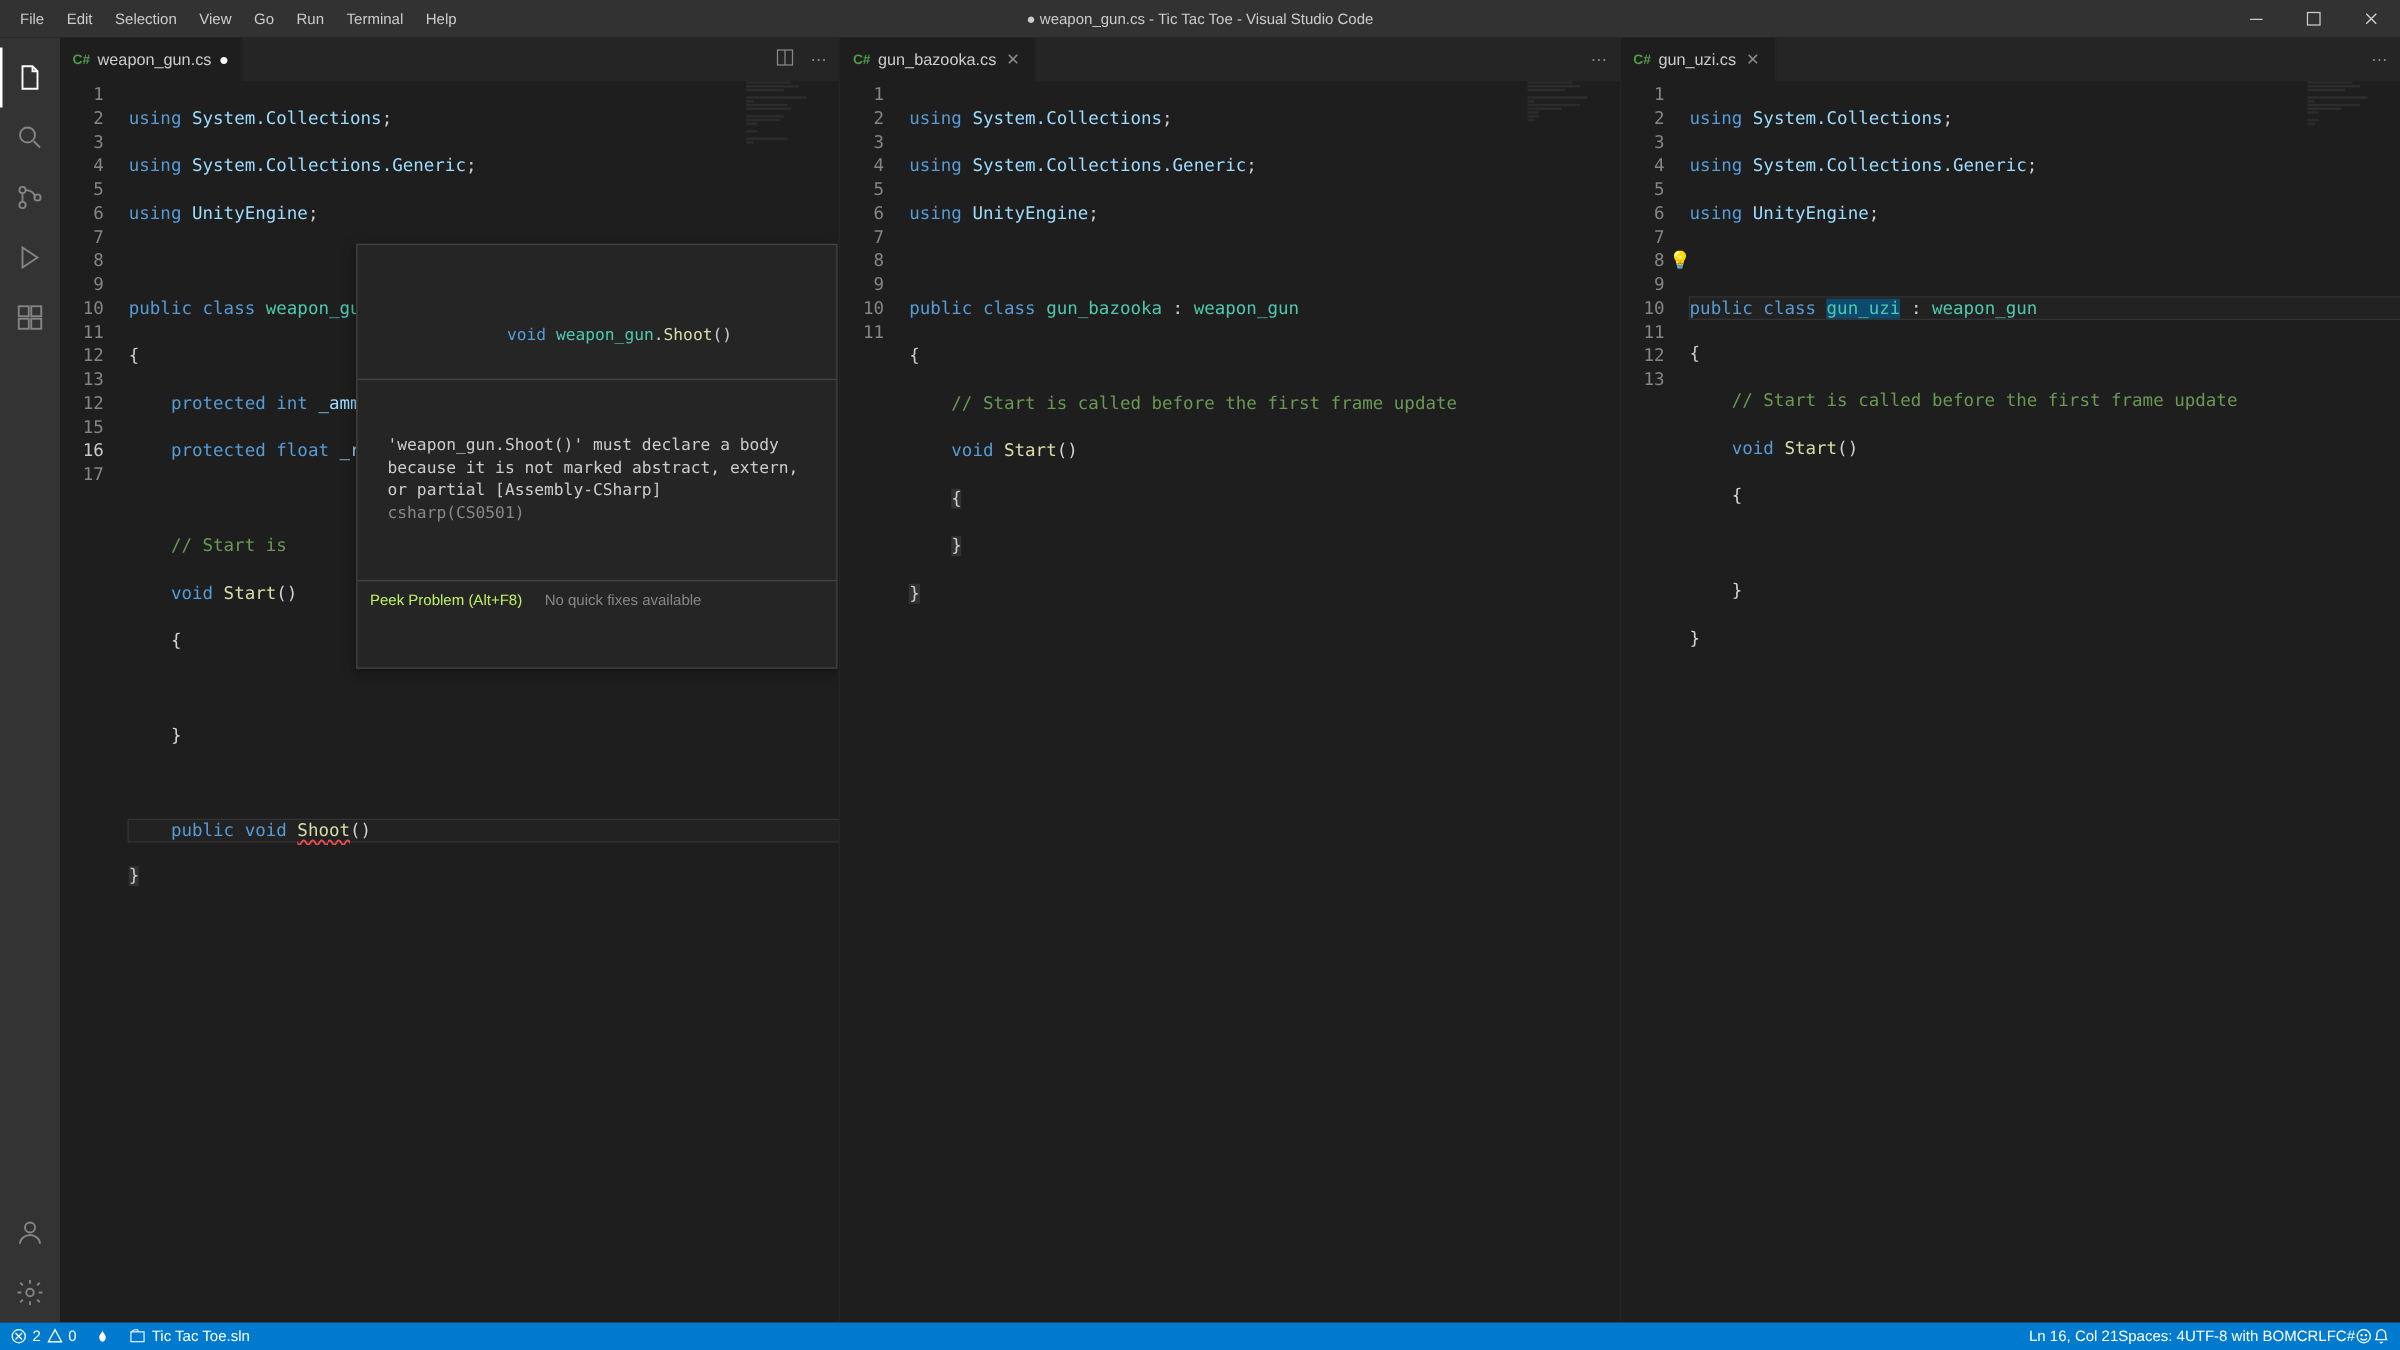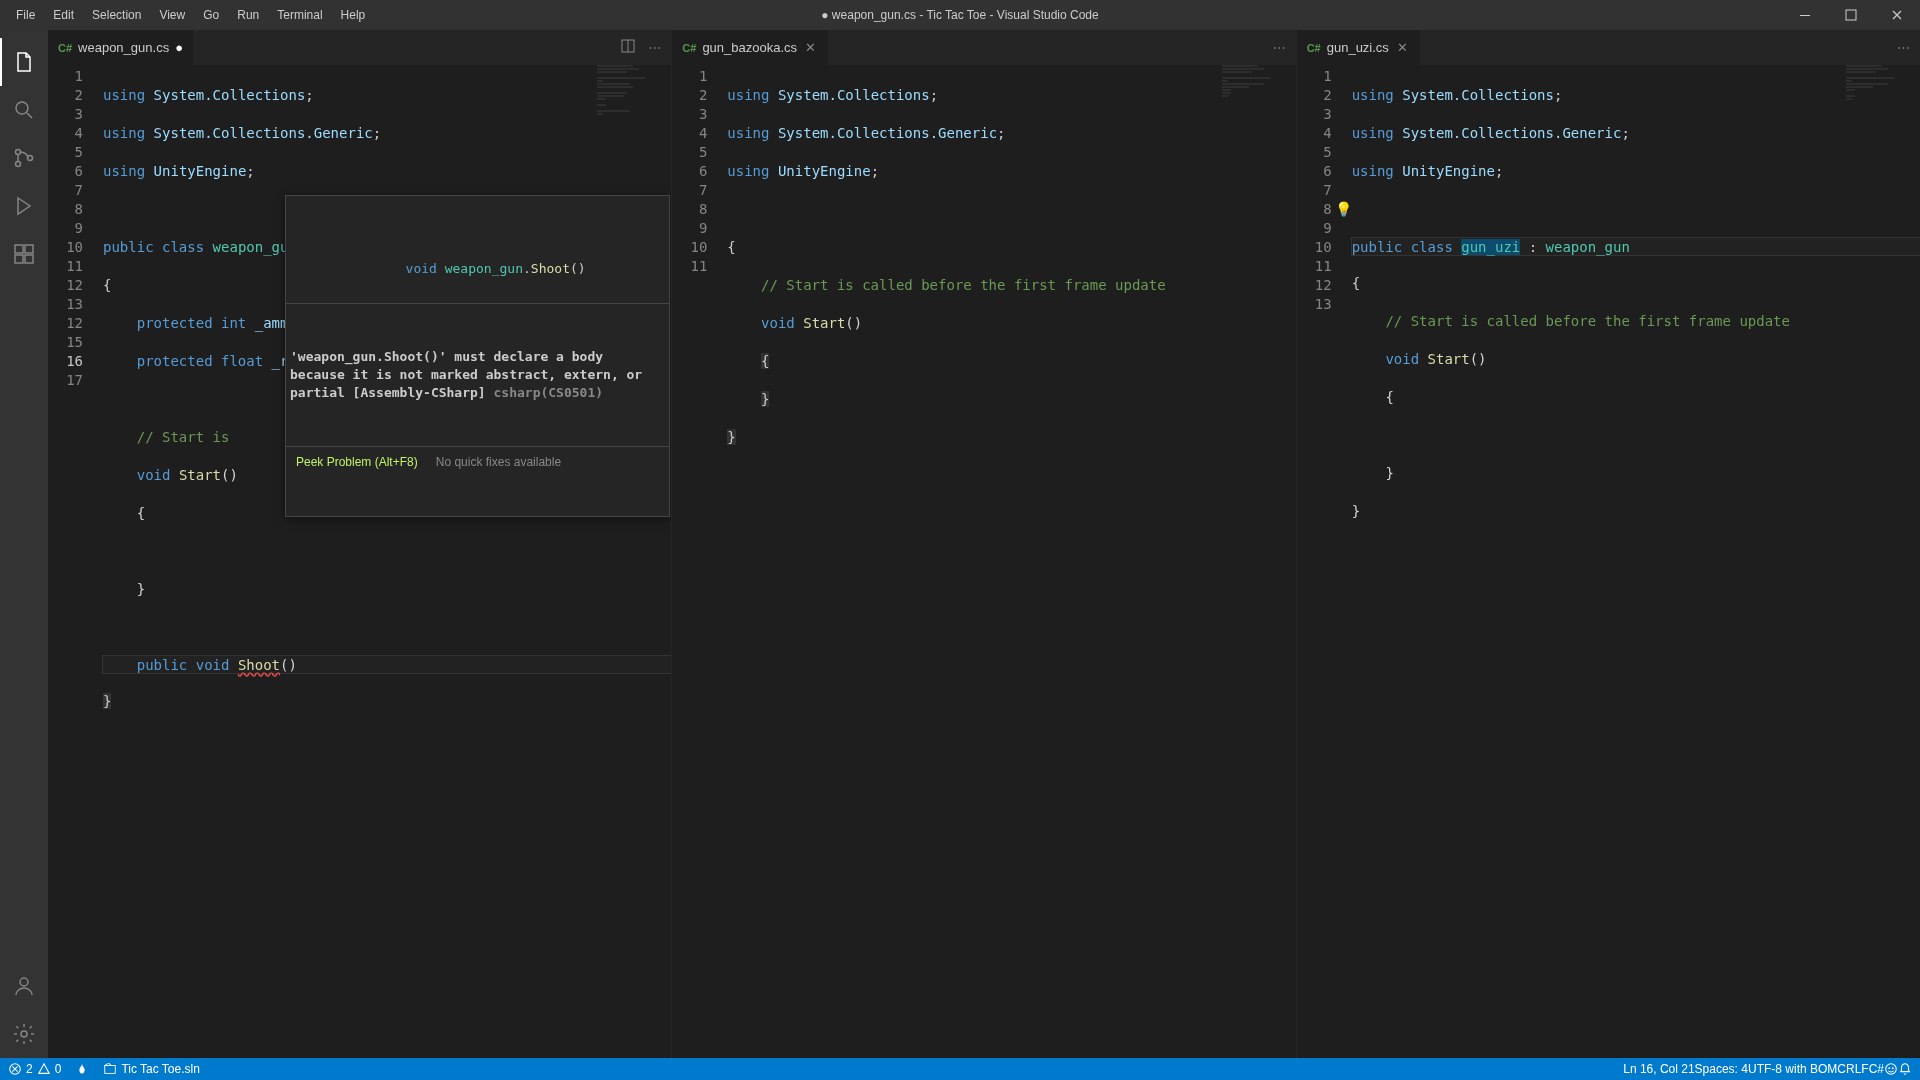--- a/index.html
+++ b/index.html
@@ -184,26 +184,25 @@
   font-family: Consolas, monospace;
   font-size: 13px;
   z-index: 10;
   box-shadow: 0 2px 8px rgba(0,0,0,0.5);
 }
 .hover-tooltip .sig {
   padding: 6px 10px;
   border-bottom: 1px solid #454545;
 }
 .hover-tooltip .msg {
-  padding: 6px 4px;
+  padding: 6px 24px;
   color: #ccc;
   white-space: normal;
   word-break: break-word;
   line-height: 18px;
-  font-weight: bold;
 }
 .hover-tooltip .actions-row {
   padding: 6px 10px;
   font-family: "Segoe UI", sans-serif;
   font-size: 12px;
   border-top: 1px solid #454545;
   display: flex;
   gap: 18px;
 }
 .hover-tooltip .peek-link { color: #bef264; cursor: pointer; }
@@ -436,20 +435,21 @@
             <div>8</div>
             <div>9</div>
             <div>10</div>
             <div>11</div>
         </div>
         <div class="code">
 <div class="line"><span class="kw">using</span> <span class="var">System.Collections</span>;</div>
 <div class="line"><span class="kw">using</span> <span class="var">System.Collections.Generic</span>;</div>
 <div class="line"><span class="kw">using</span> <span class="var">UnityEngine</span>;</div>
 <div class="line"></div>
+<div class="line"><span class="kw">public</span> <span class="kw">class</span> <span class="cls">gun_bazooka</span> : <span class="cls">weapon_gun</span></div>
 <div class="line">{</div>
 <div class="line">    <span class="cmnt">// Start is called before the first frame update</span></div>
 <div class="line">    <span class="kw">void</span> <span class="mth">Start</span><span class="punc">()</span></div>
 <div class="line">    <span class="hl-word">{</span></div>
 <div class="line">    <span class="hl-word">}</span></div>
 <div class="line"><span class="hl-word">}</span></div>
         </div>
         <div class="minimap">
           <div class="minimap-lines">
             <div style="width:60%"></div>

